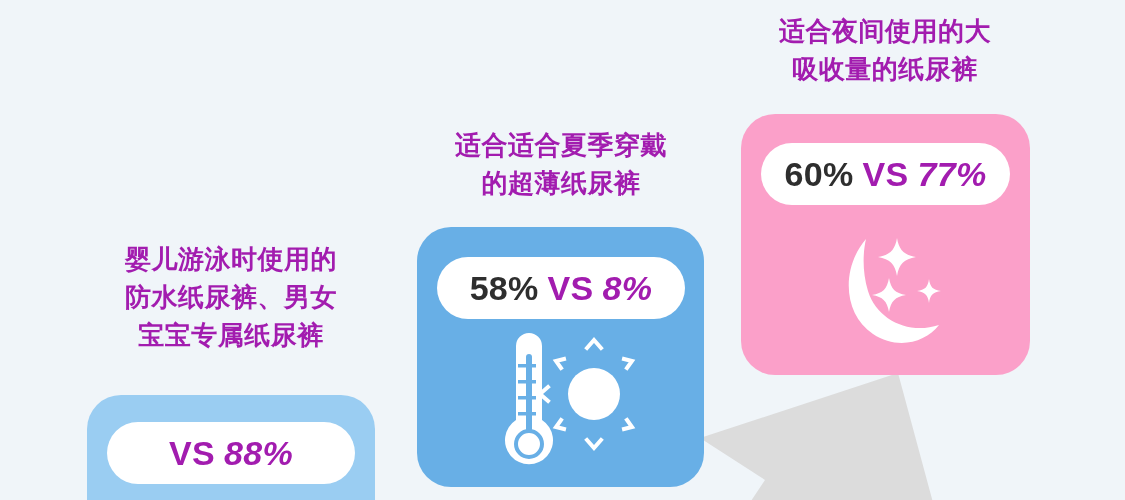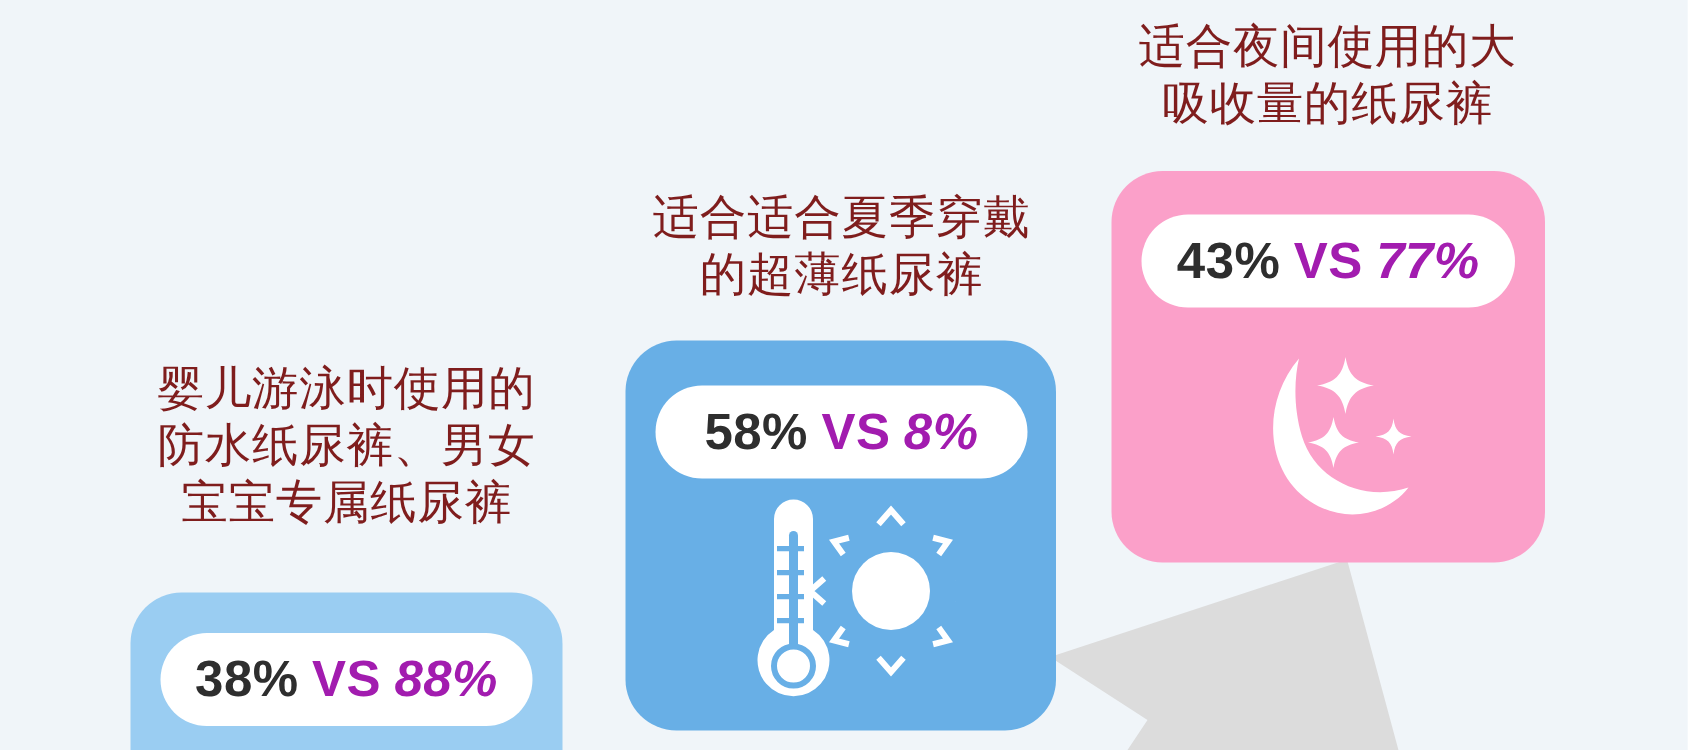--- a/index.html
+++ b/index.html
@@ -55,24 +55,24 @@
     top: 114px;
     width: 289px;
     height: 261px;
     background: #FBA0C9;
   }
 
   
   .caption {
     position: absolute;
     text-align: center;
-    color: #7f1d1d;
-    font-size: 31px;
+    color: #a21caf;
+    font-size: 26px;
     line-height: 38px;
-    font-weight: 400;
+    font-weight: 700;
     letter-spacing: 0.5px;
     white-space: pre-line;
   }
   .caption-swim {
     left: 77px;
     top: 240px;
     width: 308px;
   }
   .caption-summer {
     left: 407px;
@@ -129,21 +129,20 @@
     <polygon points="208,13 245,150 55,150 75,120 10,78" fill="#DCDCDC"></polygon>
   </svg>
 
   <div class="caption caption-swim">婴儿游泳时使用的
 防水纸尿裤、男女
 宝宝专属纸尿裤</div>
 
   <div class="card card-swim"></div>
 
   <div class="stat-pill pill-swim">
-    <span class="num-a">38%</span>
     <span class="vs">VS</span>
     <span class="num-b">88%</span>
   </div>
 
   <div class="caption caption-summer">适合适合夏季穿戴
 的超薄纸尿裤</div>
 
   <div class="card card-summer"></div>
 
   <div class="stat-pill pill-summer">
@@ -177,21 +176,21 @@
       <polyline points="142,88 147,95 139,97"></polyline>
     </g>
   </svg>
 
   <div class="caption caption-night">适合夜间使用的大
 吸收量的纸尿裤</div>
 
   <div class="card card-night"></div>
 
   <div class="stat-pill pill-night">
-    <span class="num-a">43%</span>
+    <span class="num-a">60%</span>
     <span class="vs">VS</span>
     <span class="num-b">77%</span>
   </div>
 
   <svg class="icon-box icon-night" viewBox="0 0 130 135" aria-hidden="true">
 
     <path d="M31 13 C6 42 8 88 38 108 C62 124 90 117 104 99 C74 109 42 94 33 65 C27 45 28 26 31 13 Z" fill="#FFFFFF"></path>
 
     <path d="M62 12 C64 24 69 29 81 31 C69 33 64 38 62 50 C60 38 55 33 43 31 C55 29 60 24 62 12 Z" fill="#FFFFFF"></path>
 

